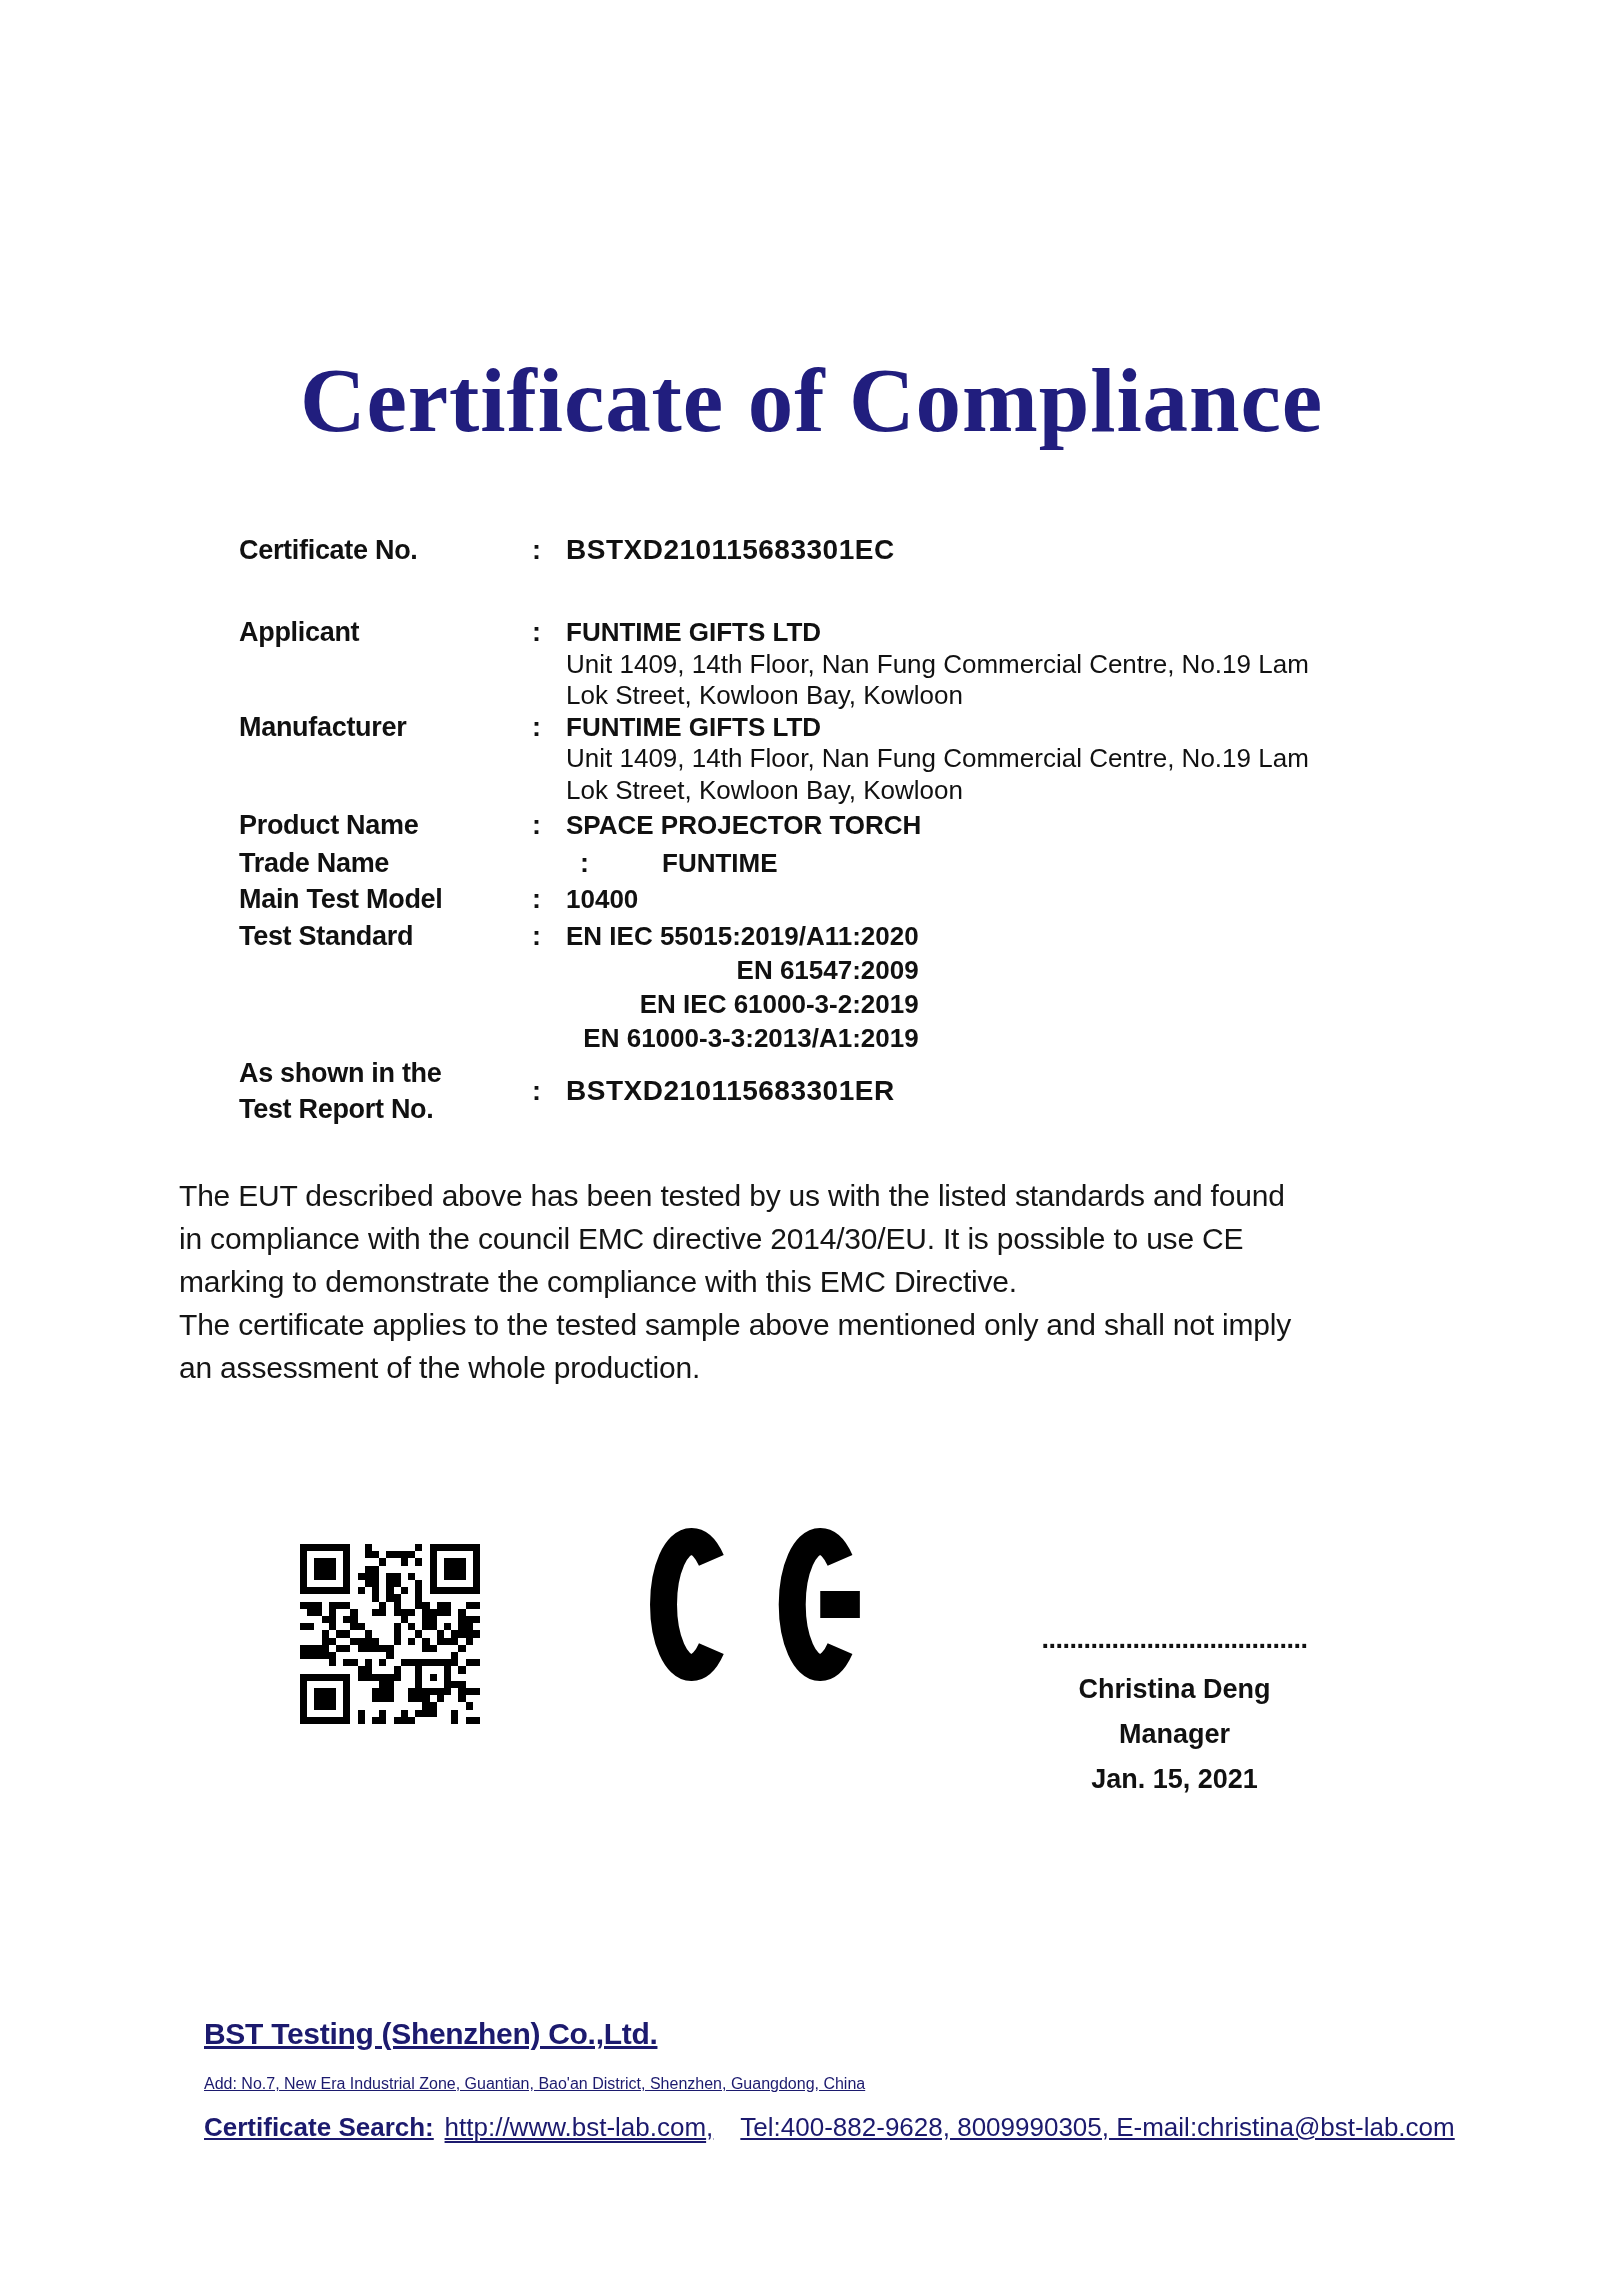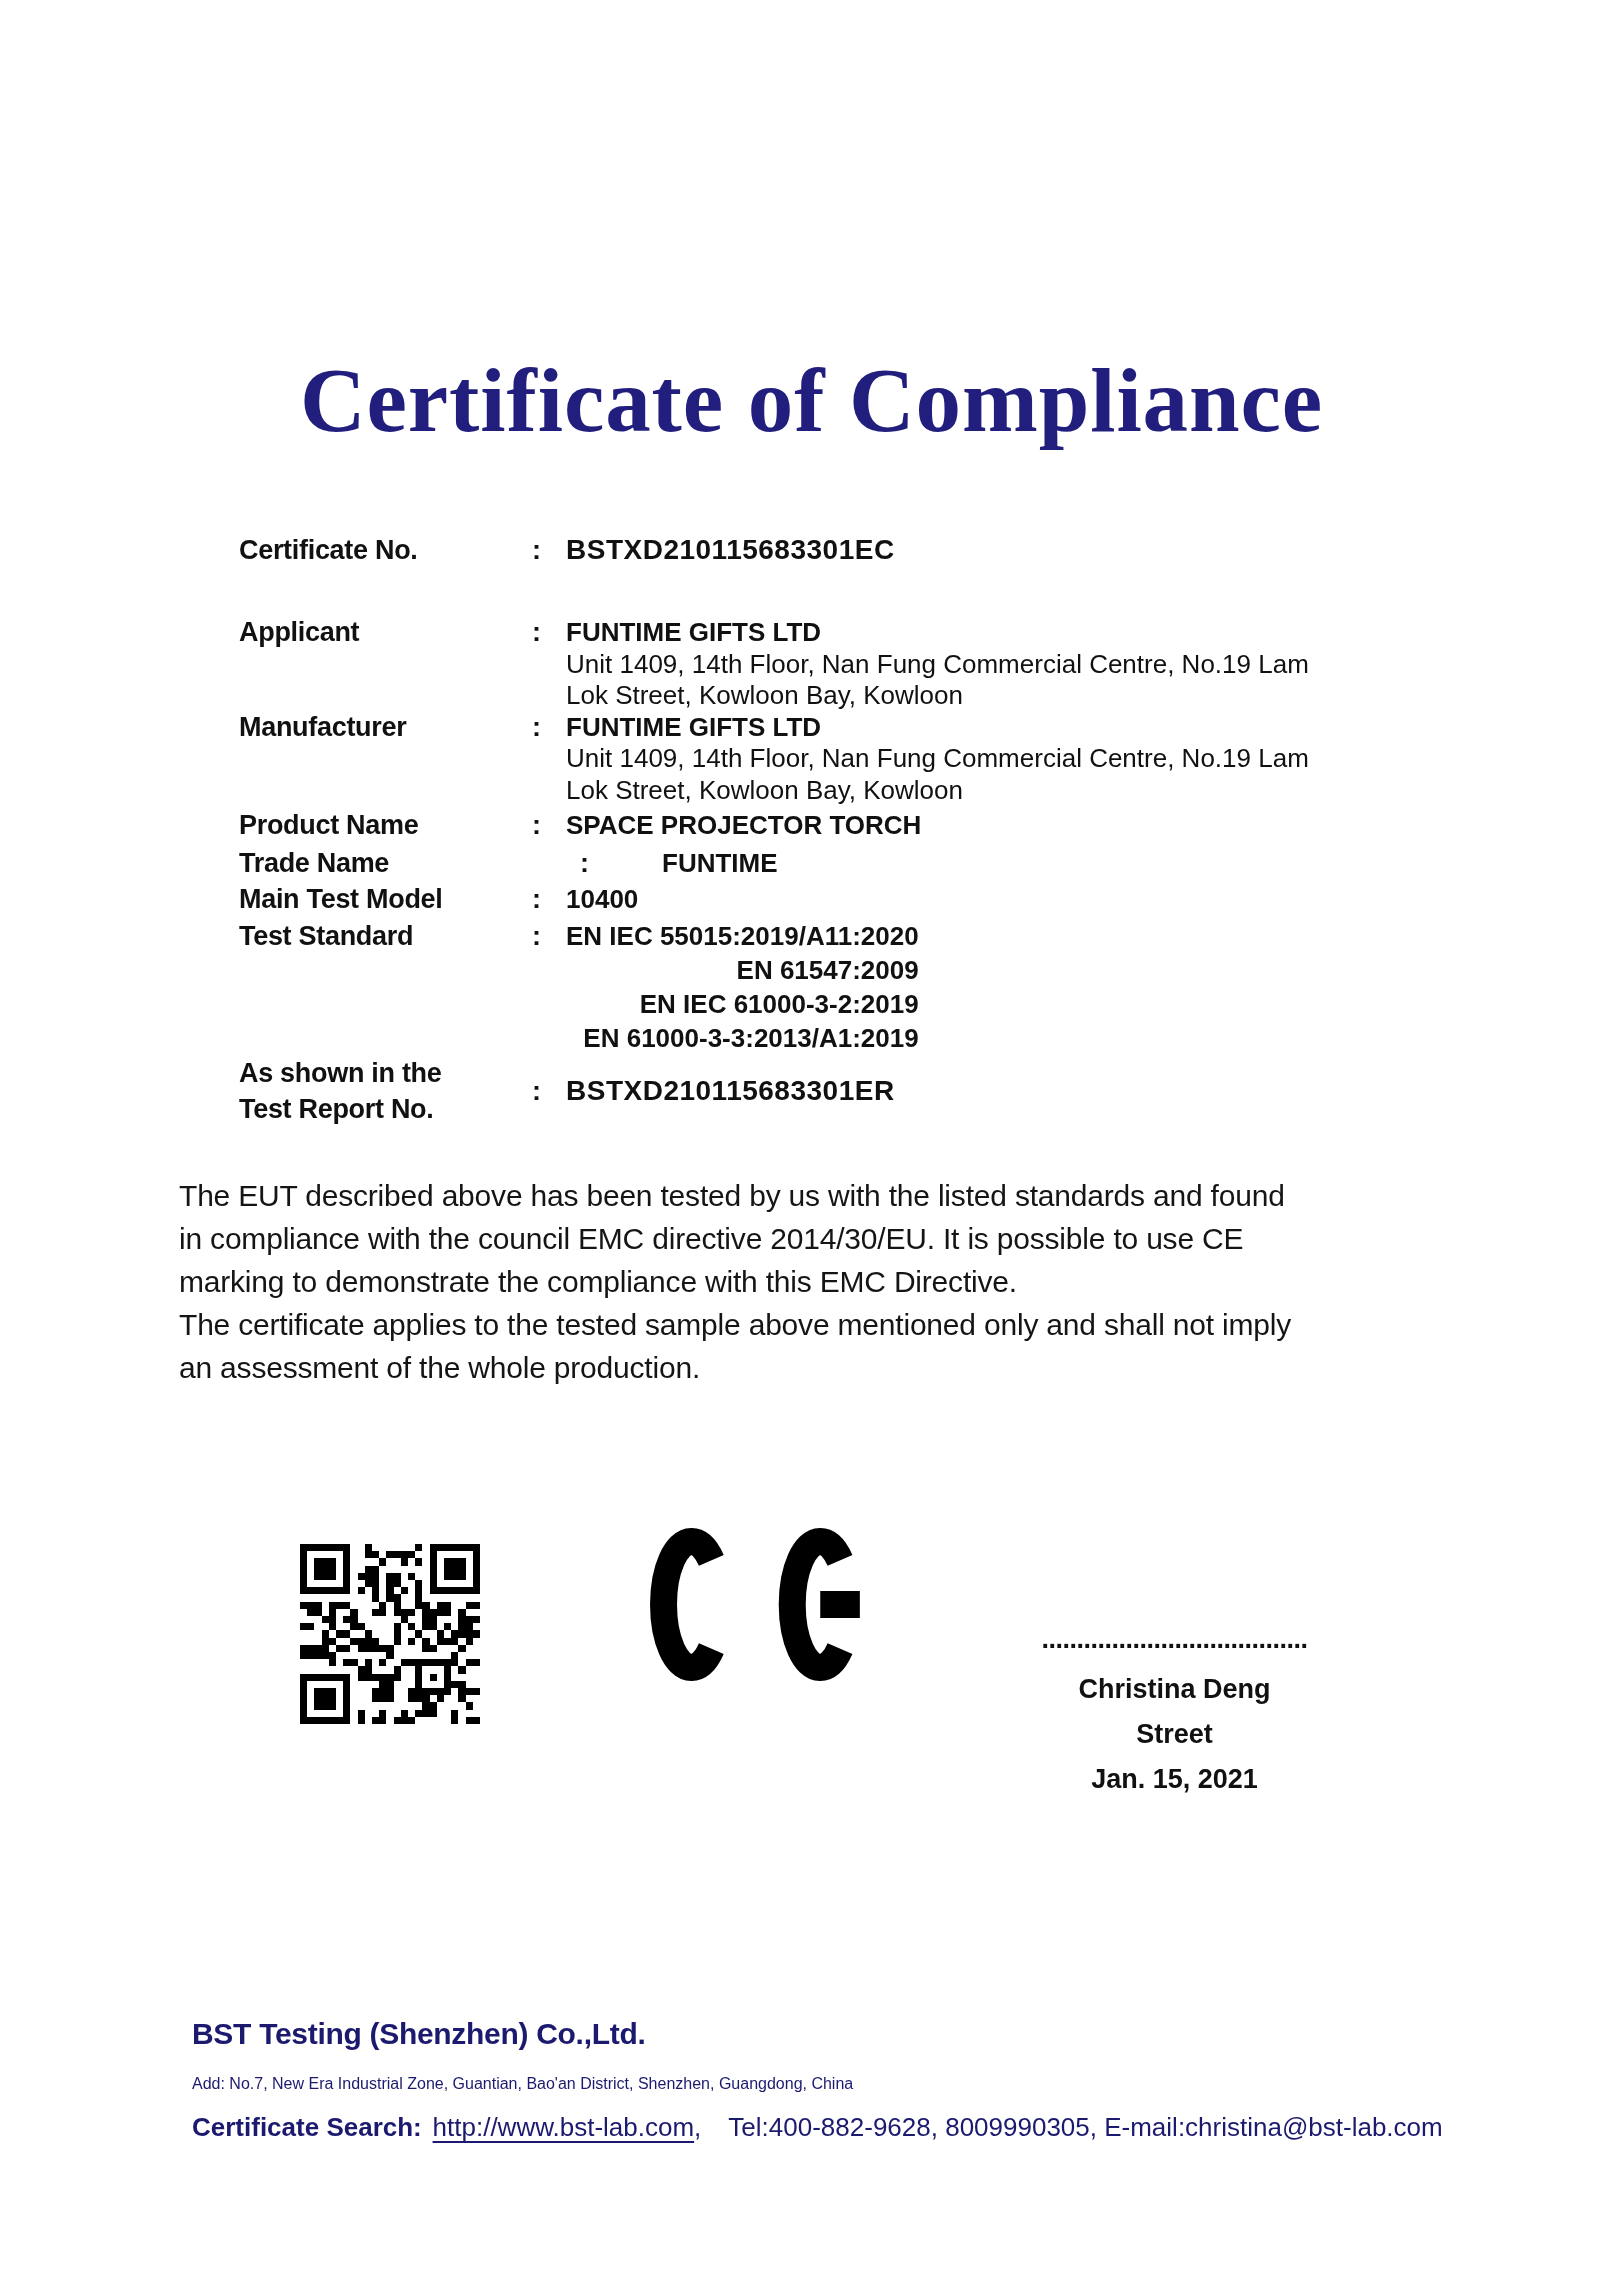--- a/index.html
+++ b/index.html
@@ -54,21 +54,21 @@
   .qr svg rect{fill:#000;}
   
   .ce{position:absolute;left:650px;top:1528px;width:210px;height:153px;}
   
   .signature{position:absolute;left:990px;top:1626px;width:369px;text-align:center;color:#111;}
   .sig-dots{font-size:27px;line-height:27px;letter-spacing:-0.5px;font-weight:bold;white-space:nowrap;}
   .sig-name{margin-top:14.4px;font-size:27px;font-weight:bold;line-height:45px;}
   .sig-role{font-size:27px;font-weight:bold;line-height:45px;}
   .sig-date{font-size:27px;font-weight:bold;line-height:45px;}
   
-  .footer{position:absolute;left:192px;top:2016px;color:#1c1a6e;width:1296px;}
+  .footer{position:absolute;left:204px;top:2016px;color:#1c1a6e;width:1296px;text-decoration:underline;}
   .f-company{font-size:30px;font-weight:bold;line-height:36px;letter-spacing:-0.3px;}
   .f-address{margin-top:16px;font-size:16px;line-height:32px;}
   .f-search{margin-top:9px;font-size:26px;line-height:36px;display:flex;align-items:baseline;flex-wrap:nowrap;}
   .f-search-label{font-weight:bold;margin-right:10.8px;}
   .f-url{text-decoration:underline;text-underline-offset:5.4px;color:#1c1a6e;}
   .f-contact{margin-left:27px;}
 </style>
 </head>
 <body>
 
@@ -459,21 +459,21 @@
 
   <svg class="ce" viewBox="0 0 233 170" aria-label="CE">
     <path d="M 68 36 A 31 70 0 1 0 68 134" fill="none" stroke="#000000" stroke-width="30"></path>
     <path d="M 211 36 A 31 70 0 1 0 211 134" fill="none" stroke="#000000" stroke-width="30"></path>
     <rect x="189" y="70" width="44" height="30" fill="#000000"></rect>
   </svg>
 
   <div class="signature">
     <div class="sig-dots">......................................</div>
     <div class="sig-name">Christina Deng</div>
-    <div class="sig-role">Street</div>
+    <div class="sig-role">Manager</div>
     <div class="sig-date">Jan. 15, 2021</div>
   </div>
 
   <div class="footer">
     <div class="f-company">BST Testing (Shenzhen) Co.,Ltd.</div>
     <div class="f-address">Add: No.7, New Era Industrial Zone, Guantian, Bao'an District, Shenzhen, Guangdong, China</div>
     <div class="f-search">
       <span class="f-search-label">Certificate Search:</span>
       <span class="f-url">http://www.bst-lab.com</span>
         <span>,</span>

